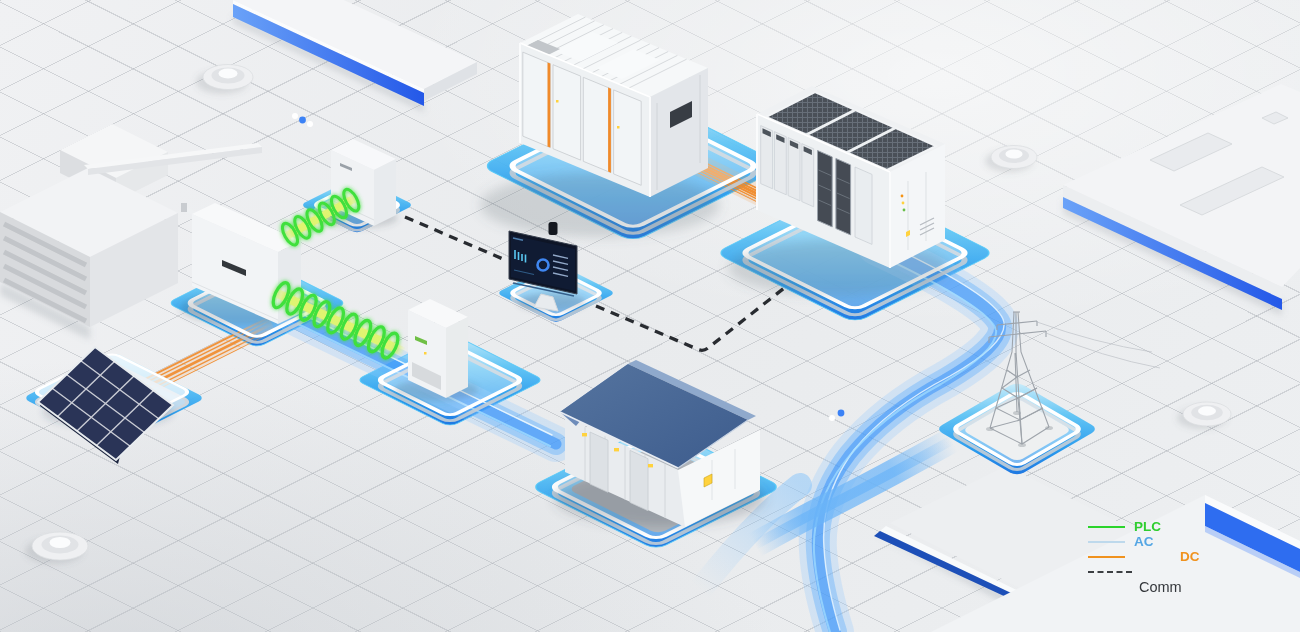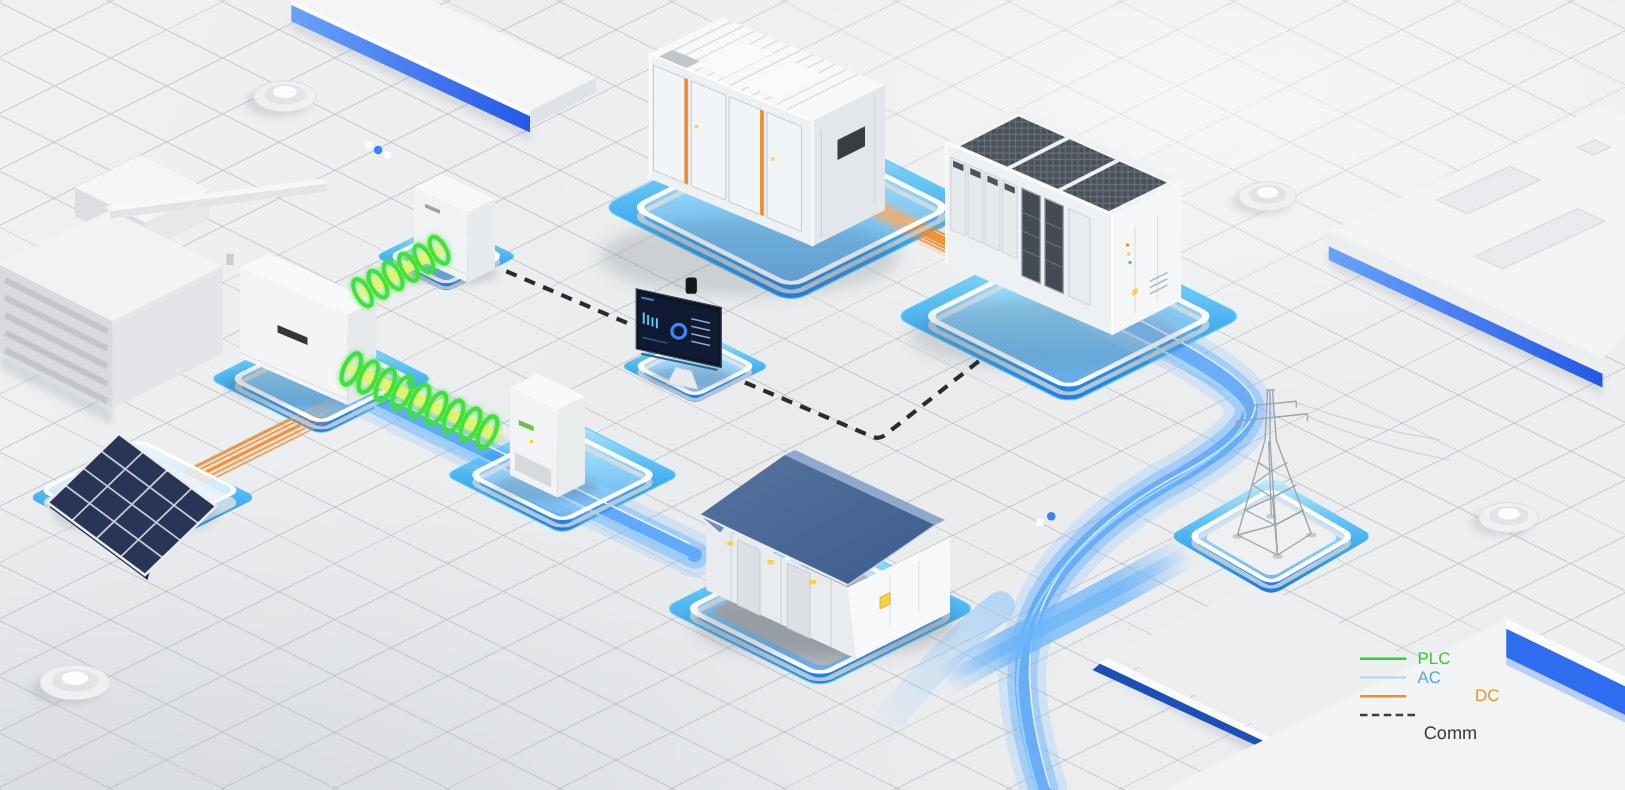--- a/index.html
+++ b/index.html
@@ -8,21 +8,21 @@
   radial-gradient(900px 420px at 72% 12%, rgba(255,255,255,.55), rgba(255,255,255,0) 60%),
   radial-gradient(1100px 520px at 8% 108%, rgba(186,191,197,.45), rgba(186,191,197,0) 62%),
   repeating-linear-gradient(26.57deg, rgba(160,165,172,.38) 0px, rgba(160,165,172,.38) 1px, rgba(0,0,0,0) 1px, rgba(0,0,0,0) 40.2px),
   repeating-linear-gradient(153.43deg, rgba(160,165,172,.38) 0px, rgba(160,165,172,.38) 1px, rgba(0,0,0,0) 1px, rgba(0,0,0,0) 40.2px),
   linear-gradient(112deg,#f0f1f3 0%,#e9ebed 48%,#edeff1 100%);}
 svg.canvas{position:absolute;left:0;top:0;}
 .legend{position:absolute;left:1088px;top:519px;}
 .lg-row{display:flex;align-items:center;height:15px;}
 .lg-line{width:37px;border-top:2.5px solid #000;margin-right:9px;}
 .lg-line.dashed{border-top-style:dashed;border-top-width:2px;width:44px;margin-right:7px;}
-.lg-label{font-size:13.5px;font-weight:400;line-height:1;}
+.lg-label{font-size:13.5px;font-weight:700;line-height:1;}
 .lg-row.comm .lg-label{font-weight:400;font-size:14.5px;margin-top:32px;}
 </style>
 </head>
 <body>
 
 <div class="scene">
 <svg class="canvas" width="1300" height="632" viewBox="0 0 1300 632">
 <defs>
   <linearGradient id="gTile" x1="0" y1="0" x2="1" y2="1">
     <stop offset="0" stop-color="#cdeefb"></stop>

